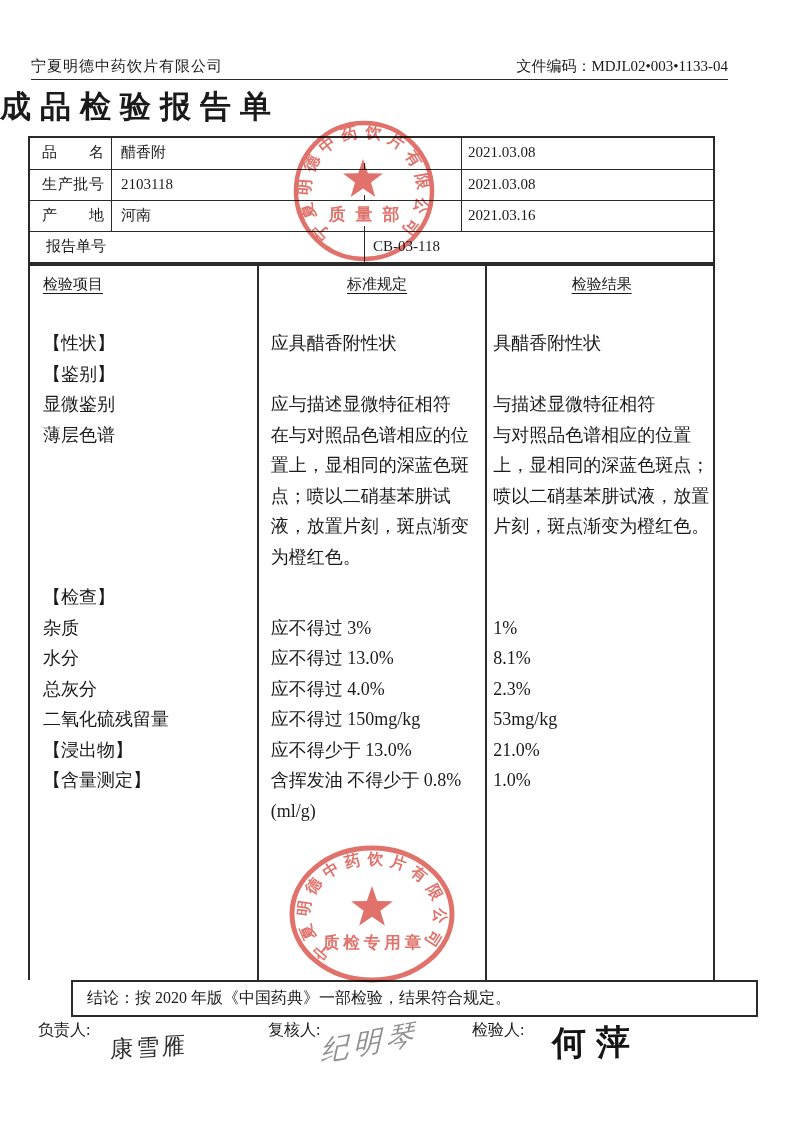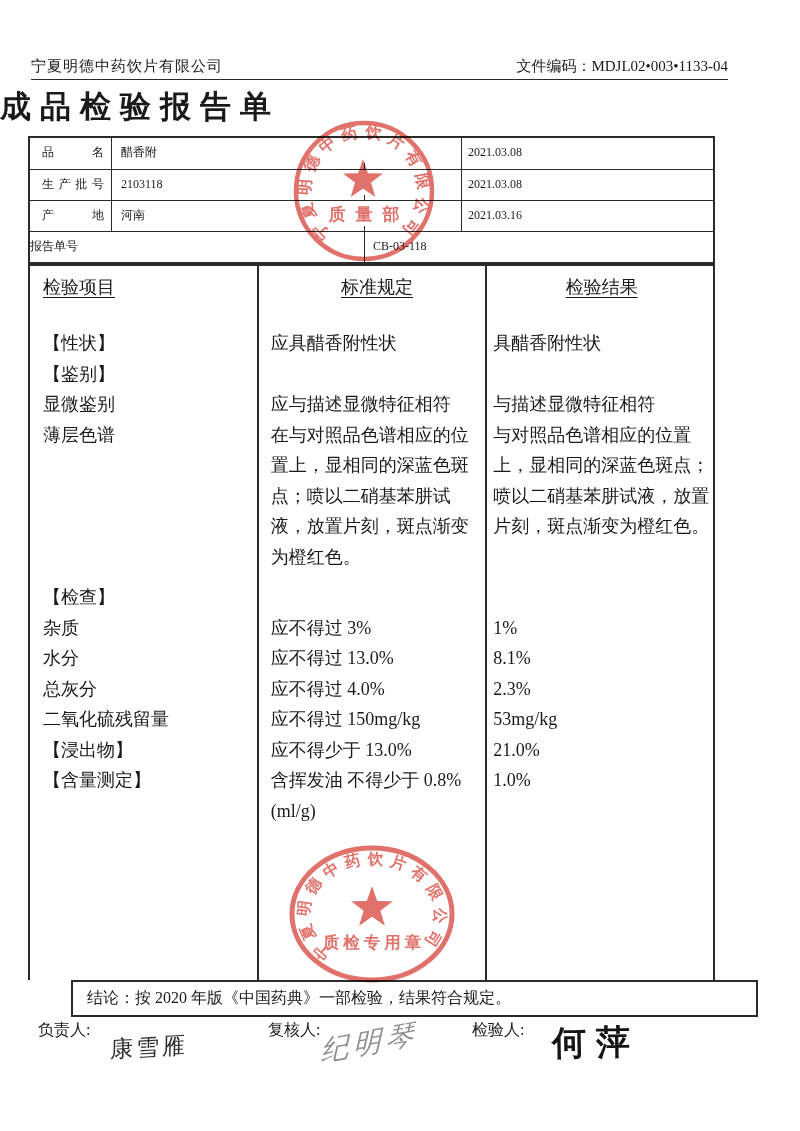--- a/index.html
+++ b/index.html
@@ -10,36 +10,36 @@
   
   .hdr-left { position:absolute; left:31px; top:57px; font-size:15px; letter-spacing:1px; }
   .hdr-right { position:absolute; right:72px; top:57px; font-size:15px; }
   .hdr-rule { position:absolute; left:31px; top:79px; width:697px; height:0; border-top:1.8px solid var(--line); }
   .title { position:absolute; left:0; top:86px; width:692px; text-align:left; font-size:31px; font-weight:bold; letter-spacing:9px; }
 
   
   .info { position:absolute; left:28px; top:136px; width:687px; border:2px solid var(--line); }
   .irow { display:flex; height:31px; border-top:1.5px solid var(--line); }
   .irow:first-of-type { border-top:none; }
-  .ic { font-size:12px; line-height:29px; overflow:hidden; white-space:nowrap; }
+  .ic { font-size:15px; line-height:29px; overflow:hidden; white-space:nowrap; }
   .ic.l1 { width:81px; padding-left:12px; }
   .ic.v1 { width:253px; padding-left:9px; border-left:1.5px solid var(--line); }
   .ic.l2 { width:97px; padding-left:12px; border-left:1.5px solid var(--line);margin-top:25px; }
   .ic.v2 { flex:1; padding-left:6px; border-left:1.5px solid var(--line); }
   .just { display:inline-block; width:62px; text-align:justify; text-align-last:justify; }
-  .ic.rl { width:334px; padding-left:0; }
+  .ic.rl { width:334px; padding-left:16px; }
   .ic.rv { flex:1; padding-left:8px; border-left:1.5px solid var(--line); }
 
   
   .mtable { position:absolute; left:28px; top:264px; width:687px; height:716px;
             border:2px solid var(--line); border-bottom:none; }
   .vline { position:absolute; top:0; bottom:0; width:1.5px; background:var(--line); }
   .vline.v1 { left:227px; } .vline.v2 { left:455px; }
   .mhead { position:absolute; left:0; top:0; width:100%; display:flex; padding-top:9px; }
-  .mhead .mc { font-size:18px; }
+  .mhead .mc { font-size:15px; }
   .mhead .c1 { text-align:left; padding-left:13px; }
   .mhead .c2, .mhead .c3 { text-align:center; }
   .u { text-decoration:underline; text-underline-offset:4px; }
   .mbody { position:absolute; left:0; top:62px; width:100%; }
   .mrow { display:flex; }
   .mrow .mc { font-size:18px; line-height:30.5px; }
   .mbody > .mrow:nth-of-type(5) { margin-top:10px; }
   .mc.c1 { width:229px; padding-left:13px; }
   .mc.c2 { width:228px; padding-left:13px; padding-right:1px; }
   .mc.c3 { width:230px; padding-left:9px; padding-right:3px; }

